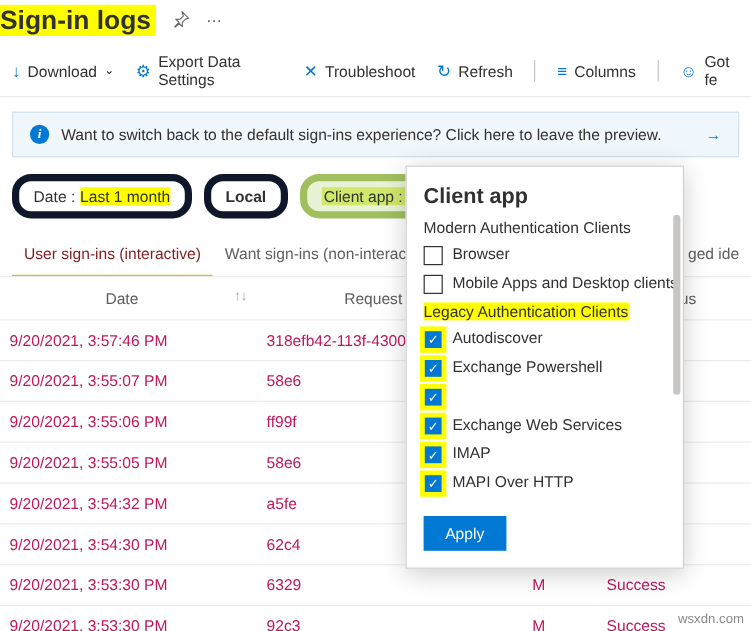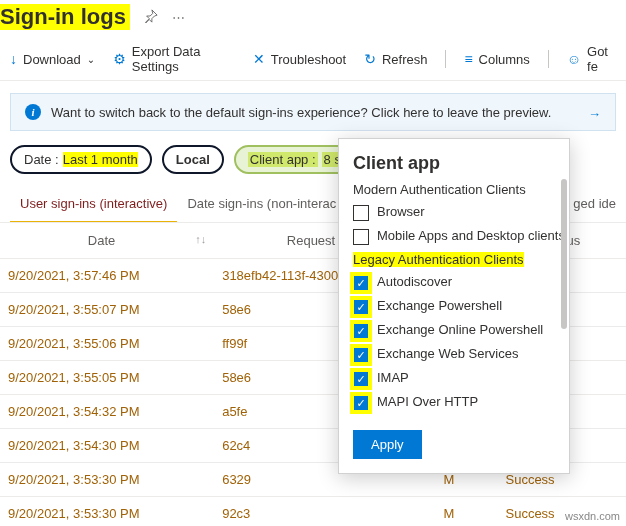--- a/index.html
+++ b/index.html
@@ -8,36 +8,36 @@
 .title { font-size: 22px; font-weight: 600; background: #ffff00; padding: 0 4px 0 0; }
 .pin-icon, .more-icon { color: #605e5c; margin-left: 14px; cursor: pointer; }
 .toolbar { display: flex; align-items: center; padding: 6px 10px; border-bottom: 1px solid #edebe9; gap: 18px; }
 .tool-btn { display: flex; align-items: center; color: #323130; cursor: pointer; gap: 6px; }
 .tool-btn .ico { color: #0078d4; font-size: 14px; }
 .divider { width: 1px; height: 18px; background: #c8c6c4; }
 .info-bar { margin: 12px 10px 14px 10px; background: #eff6fc; border: 1px solid #d0e1f0; padding: 10px 14px; display: flex; align-items: center; gap: 10px; color: #323130; cursor: pointer; }
 .info-bar .info-icon { width: 16px; height: 16px; border-radius: 50%; background: #0078d4; color: #fff; display: flex; align-items: center; justify-content: center; font-size: 11px; font-weight: bold; font-style: italic; font-family: Georgia, serif; }
 .info-bar .arrow { color: #0078d4; margin-left: auto; }
 .filters { display: flex; gap: 10px; padding: 0 10px 14px 10px; flex-wrap: wrap; }
-.pill { border: 2px solid #0f172a; border-radius: 16px; padding: 5px 12px; font-size: 13px; display: flex; align-items: center; gap: 4px; cursor: pointer; background: #fff; }
+.pill { border: 6px solid #0f172a; border-radius: 16px; padding: 5px 12px; font-size: 13px; display: flex; align-items: center; gap: 4px; cursor: pointer; background: #fff; }
 .pill .hl { background: #ffff00; }
 .pill .hlg { background: #d0e86b; padding: 0 2px; }
 .pill.active-green { background: #e8f3d6; border-color: #a0c060; }
 .pill .close { color: #605e5c; margin-left: 4px; }
 .add-filters { color: #0078d4; }
 .tabs { display: flex; padding: 0 10px; border-bottom: 1px solid #edebe9; position: relative; }
 .tab { padding: 8px 10px 10px 10px; color: #605e5c; cursor: pointer; }
 .tab.active { color: #7f1d1d; border-bottom: 1px solid #eab308; }
 .tab-spacer { flex: 1; }
 .tab-right { padding: 8px 0 10px 10px; color: #605e5c; }
 .table-wrap { position: relative; }
 table { width: 100%; border-collapse: collapse; }
 th { text-align: center; font-weight: 400; color: #605e5c; padding: 10px 8px; border-bottom: 1px solid #edebe9; font-size: 13px; }
 th .sort { float: right; color: #a19f9d; font-size: 11px; }
-td { padding: 9px 8px; border-bottom: 1px solid #edebe9; color: #a16207; white-space: nowrap; overflow: hidden; text-overflow: ellipsis; }
+td { padding: 9px 8px; border-bottom: 1px solid #edebe9; color: #be185d; white-space: nowrap; overflow: hidden; text-overflow: ellipsis; }
 .col-date { width: 150px; }
 .col-req { width: 155px; }
 .col-user { width: 32px; }
 .col-status { width: 90px; }
 .popup { position: absolute; left: 338px; top: 138px; width: 232px; background: #fff; box-shadow: 0 4px 20px rgba(0,0,0,0.2); border: 1px solid #d1d1d1; z-index: 100; padding: 14px 4px 14px 14px; }
 .popup h3 { font-size: 18px; font-weight: 700; margin-bottom: 8px; }
 .popup .section { font-size: 13px; color: #323130; margin: 6px 0 6px 0; }
 .popup .section.hl { background: #ffff00; display: inline; }
 .popup .opt { display: flex; align-items: flex-start; gap: 8px; margin: 7px 0; font-size: 13px; }
 .popup .cb { width: 16px; height: 16px; border: 1px solid #323130; flex-shrink: 0; display: flex; align-items: center; justify-content: center; margin-top: 1px; }
@@ -112,21 +112,21 @@
     <span class="close">✕</span>
   </div>
   <div class="pill" style="border-color:#0078d4;color:#0078d4">
     <span>+</span>
       <span class="add-filters">Add filters</span>
   </div>
 </div>
 
 <div class="tabs">
   <div class="tab active">User sign-ins (interactive)</div>
-  <div class="tab">Date sign-ins (non-interac</div>
+  <div class="tab">Want sign-ins (non-interac</div>
   <div class="tab-spacer"></div>
   <div class="tab-right">ged ide</div>
 </div>
 
 <div class="table-wrap">
 <table>
   <thead>
     <tr>
       <th class="col-date"><span>Date</span><span class="sort">↑↓</span></th>
       <th class="col-req"><span>Request ID</span><span class="sort">↑↓</span></th>
@@ -203,21 +203,20 @@
   <div class="opt">
     <span class="cb checked hl-box"></span>
     <span>Autodiscover</span>
   </div>
   <div class="opt">
     <span class="cb checked hl-box"></span>
     <span>Exchange Powershell</span>
   </div>
   <div class="opt">
     <span class="cb checked hl-box"></span>
-    <span>Exchange Online Powershell</span>
   </div>
   <div class="opt">
     <span class="cb checked hl-box"></span>
     <span>Exchange Web Services</span>
   </div>
   <div class="opt">
     <span class="cb checked hl-box"></span>
     <span>IMAP</span>
   </div>
   <div class="opt">

